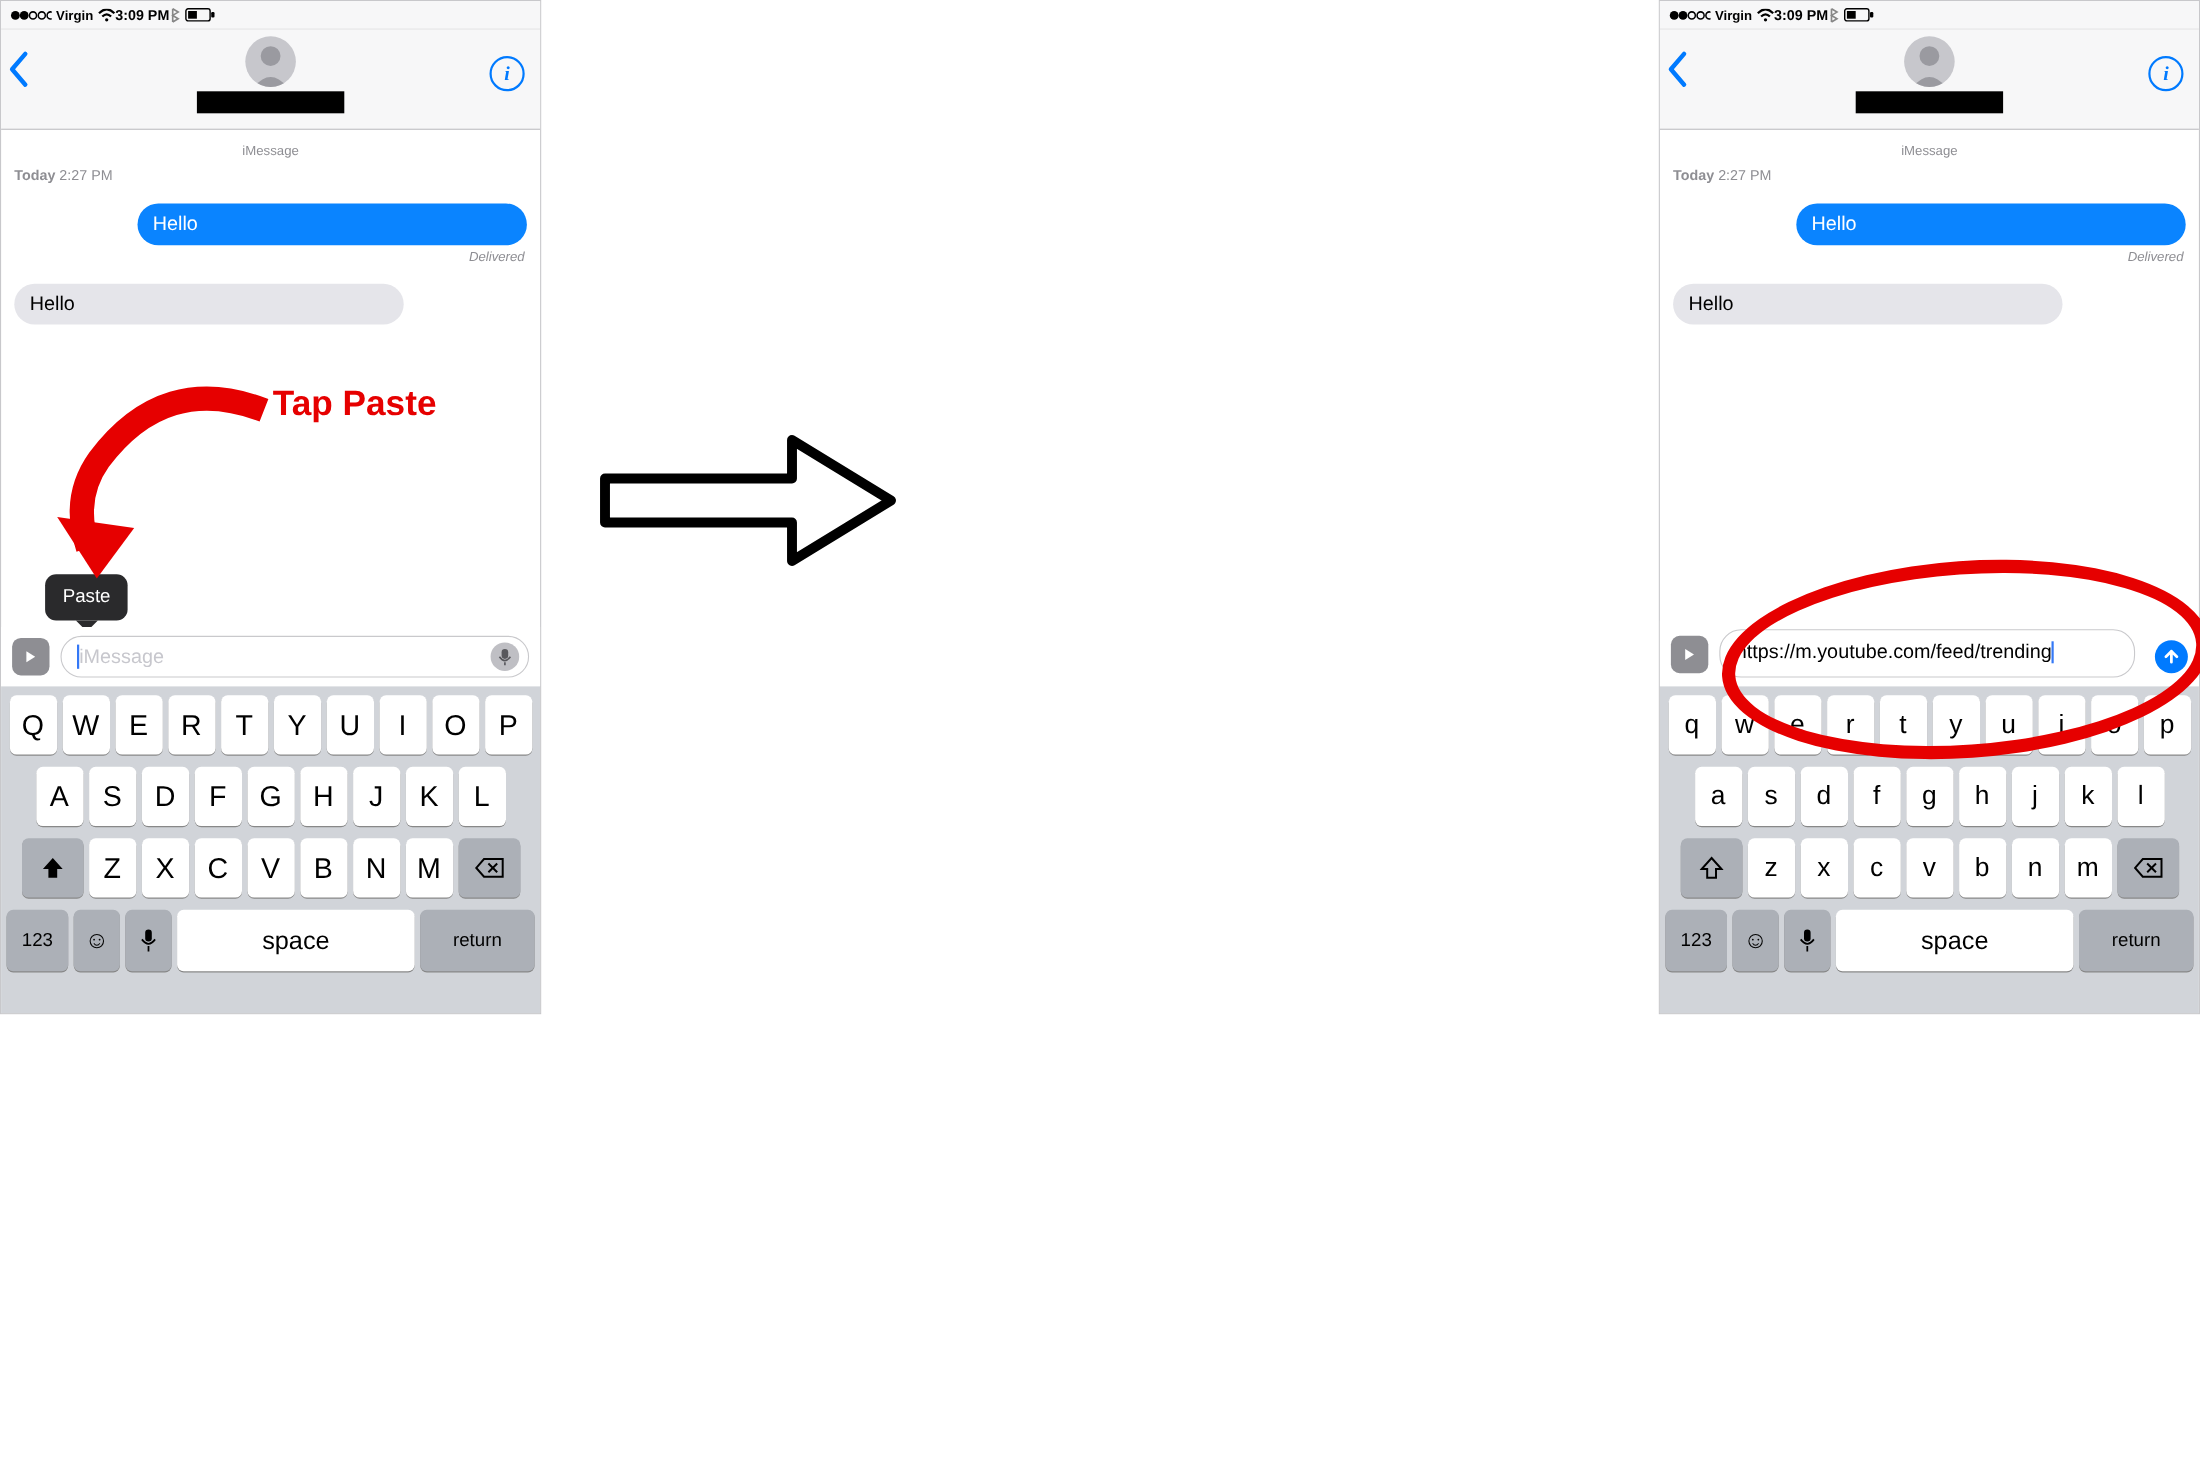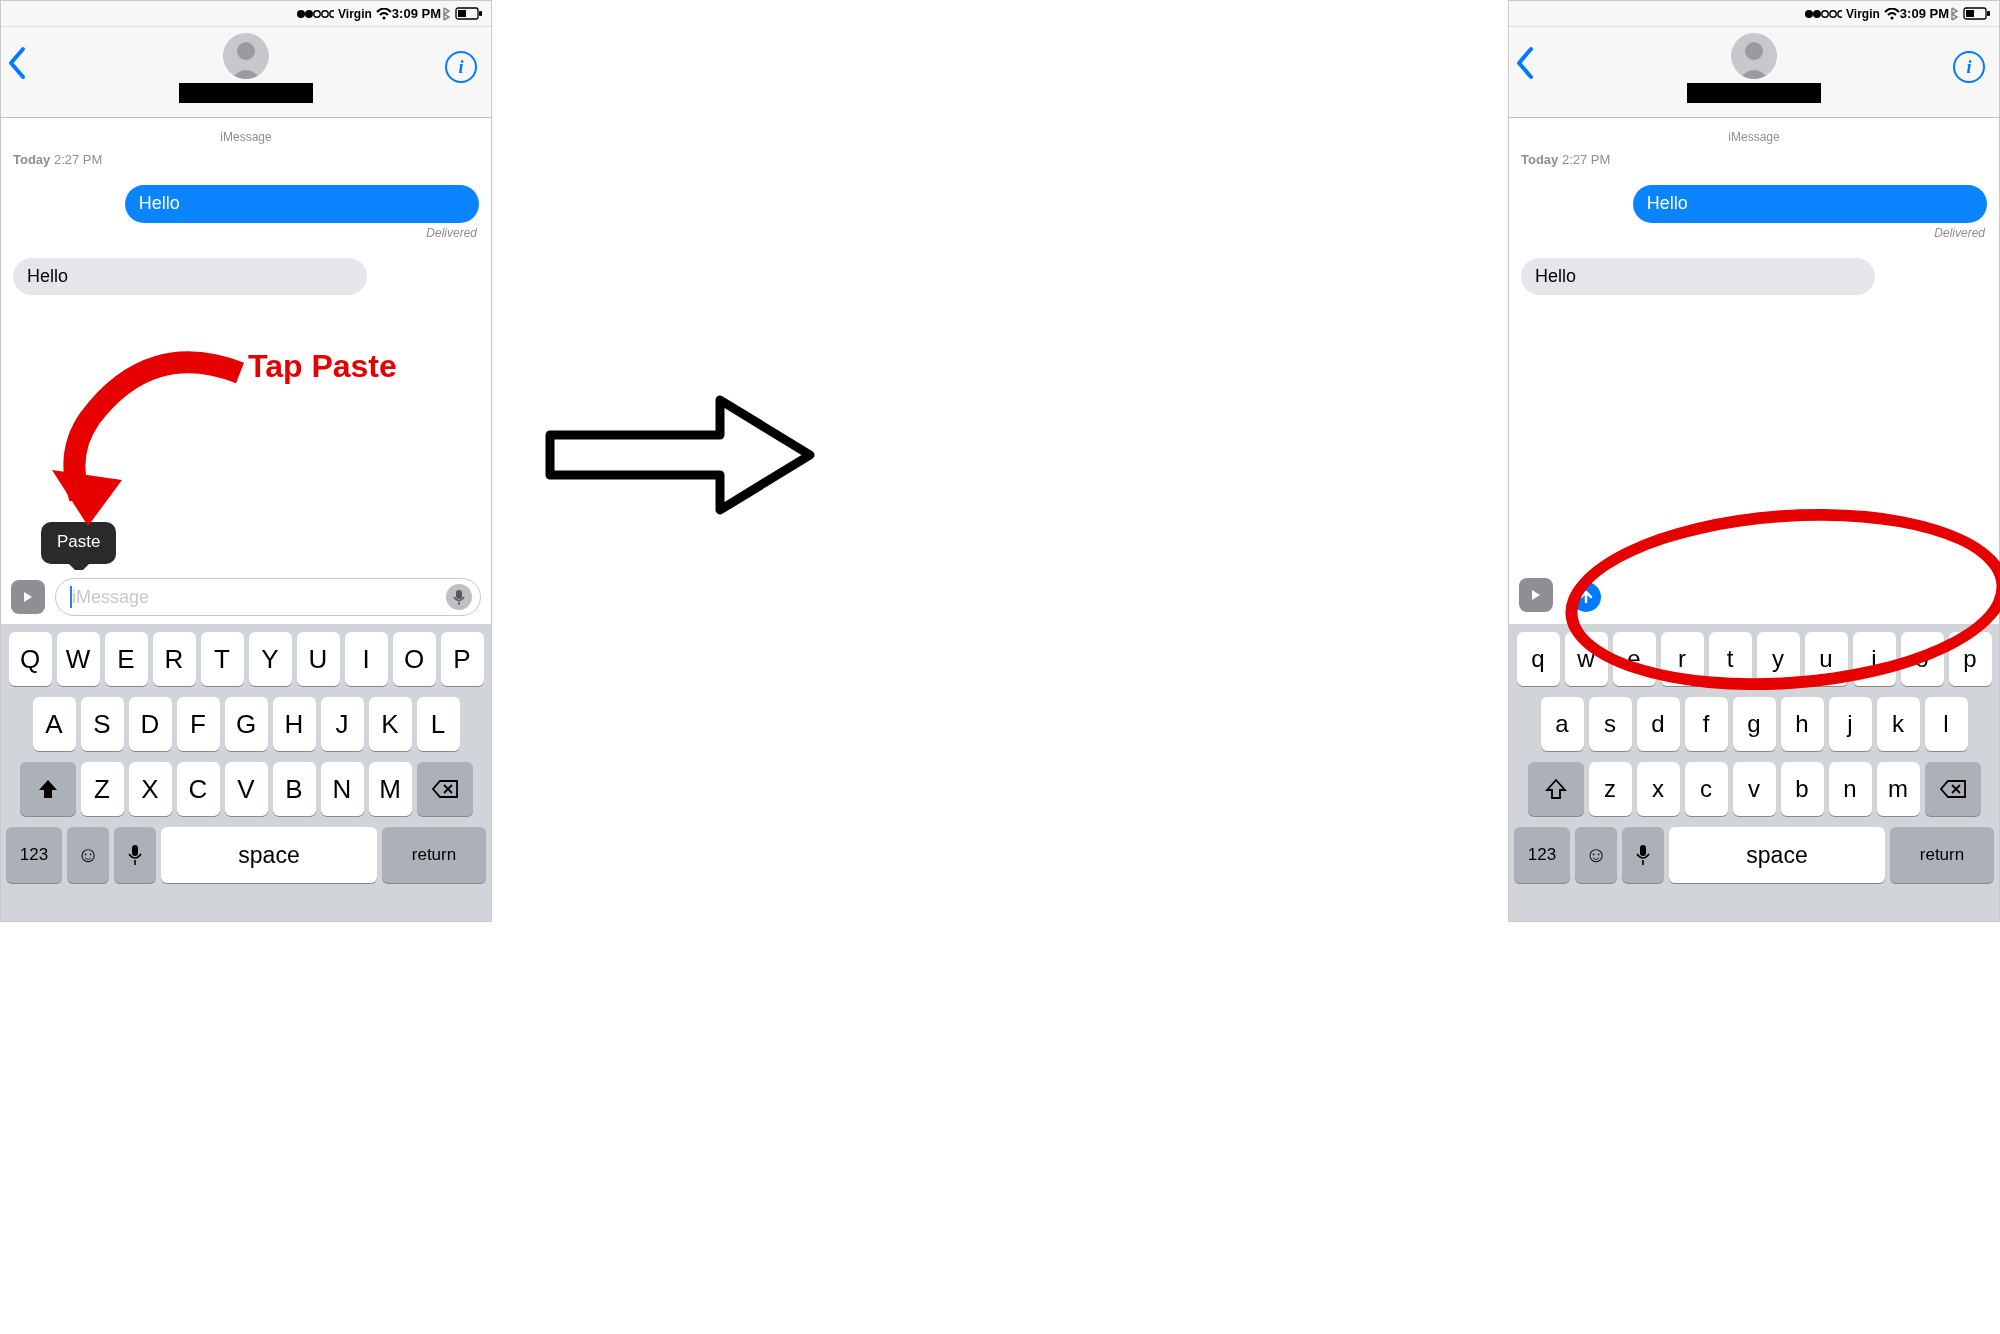--- a/index.html
+++ b/index.html
@@ -14,21 +14,21 @@
   }
   html,body{margin:0;padding:0;font-family:-apple-system,Helvetica,Arial,sans-serif;}
   body{width:2000px;height:1334px;background:#ffffff;position:relative;overflow:hidden;}
 
   
   .panel{position:absolute;top:0;width:490px;height:920px;border:1px solid #c8c8cb;background:#fff;display:flex;flex-direction:column;}
   .panel.left{left:0;}
   .panel.right{right:0;}
 
   
-  .status{height:25px;background:#f7f7f8;border-bottom:1px solid #e0e0e2;display:flex;align-items:center;justify-content:flex-end;padding:0 8px;font-size:13px;font-weight:600;color:#000;}
+  .status{height:25px;background:#f7f7f8;border-bottom:1px solid #e0e0e2;display:flex;align-items:center;justify-content:flex-start;padding:0 8px;font-size:13px;font-weight:600;color:#000;}
   .status .l,.status .r{display:flex;align-items:center;gap:4px;}
   .status .carrier{font-size:12px;font-weight:600;}
   .status .time{font-weight:700;}
   .status svg{display:block;}
 
   
   .nav{height:90px;background:#f7f7f8;border-bottom:1px solid #bfbfc2;position:relative;display:flex;flex-direction:column;align-items:center;justify-content:flex-start;}
   .nav .back{position:absolute;left:6px;top:16px;}
   .nav .info{position:absolute;right:14px;top:24px;width:28px;height:28px;border:2.5px solid var(--ios-blue);border-radius:50%;color:var(--ios-blue);font:italic 700 18px/28px Georgia,serif;text-align:center;}
   .avatar{width:46px;height:46px;border-radius:50%;background:#c7c7cc;margin-top:6px;display:flex;align-items:center;justify-content:center;overflow:hidden;}
@@ -279,20 +279,23 @@
     <div class="delivered">Delivered</div>
     <div class="bubble recv">Hello</div>
   </div>
 
   <div class="compose-wrap tall">
     <div class="apps-btn tall">
       <svg width="14" height="14">
           <path d="M3 2 L11 7 L3 12 Z" fill="#fff"></path>
         </svg>
     </div>
+    <div class="compose multiline">
+      <span>https://m.youtube.com/feed/trending</span><span class="cursor" style="height:20px"></span>
+    </div>
     <div class="send">
       <svg width="16" height="16">
           <path d="M8 13 L8 3 M3 8 L8 3 L13 8" fill="none" stroke="#fff" stroke-width="2.5" stroke-linecap="round" stroke-linejoin="round"></path>
         </svg>
     </div>
   </div>
 
   <div class="kb">
     <div class="kb-row">
       <div class="key r1">q</div>

